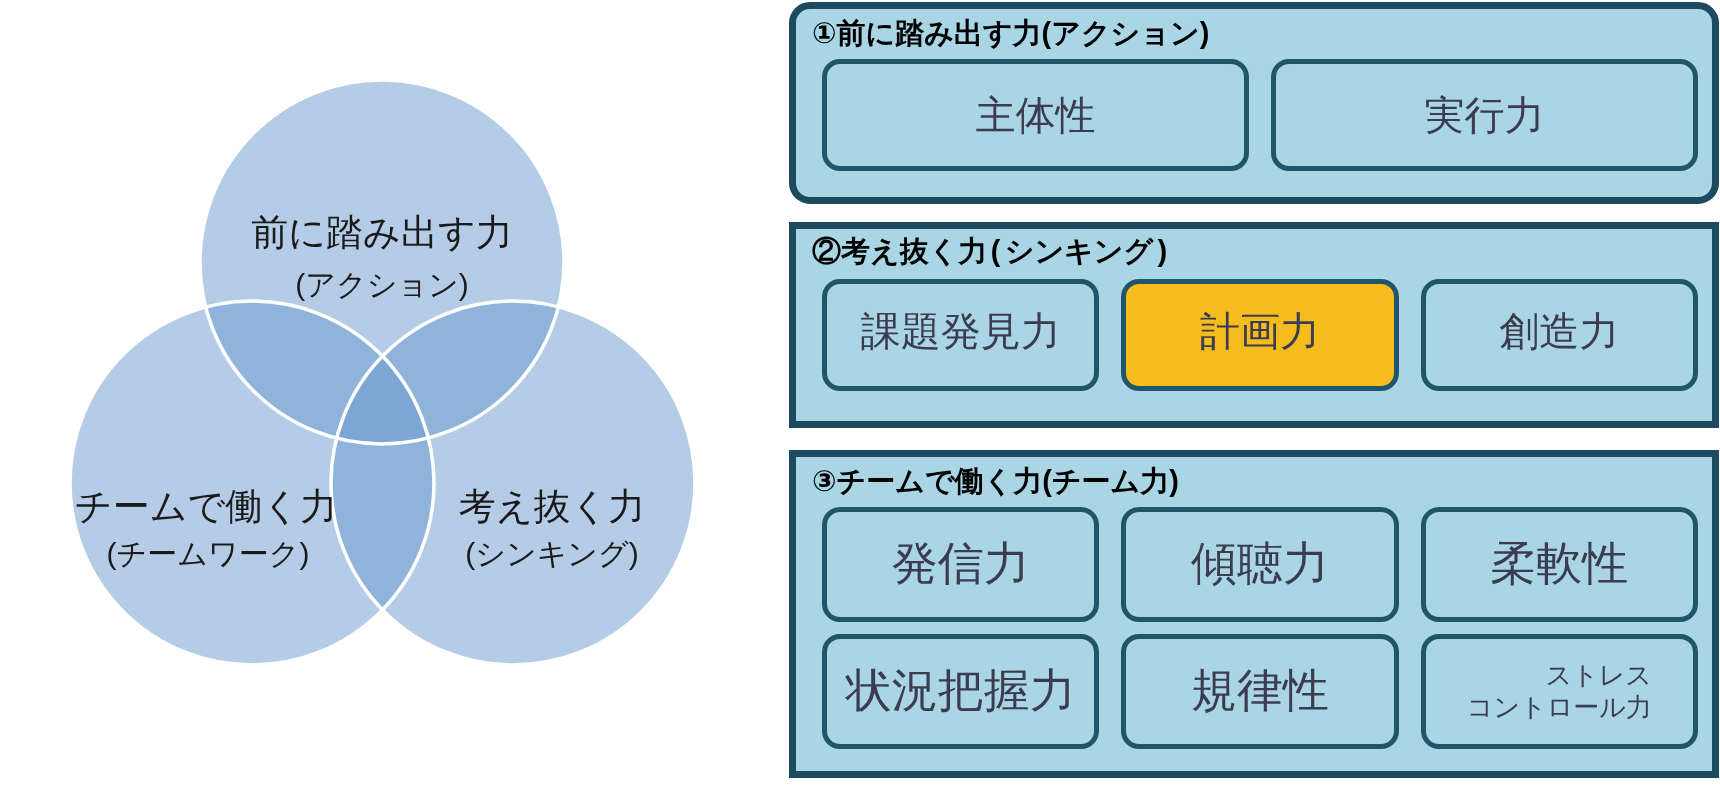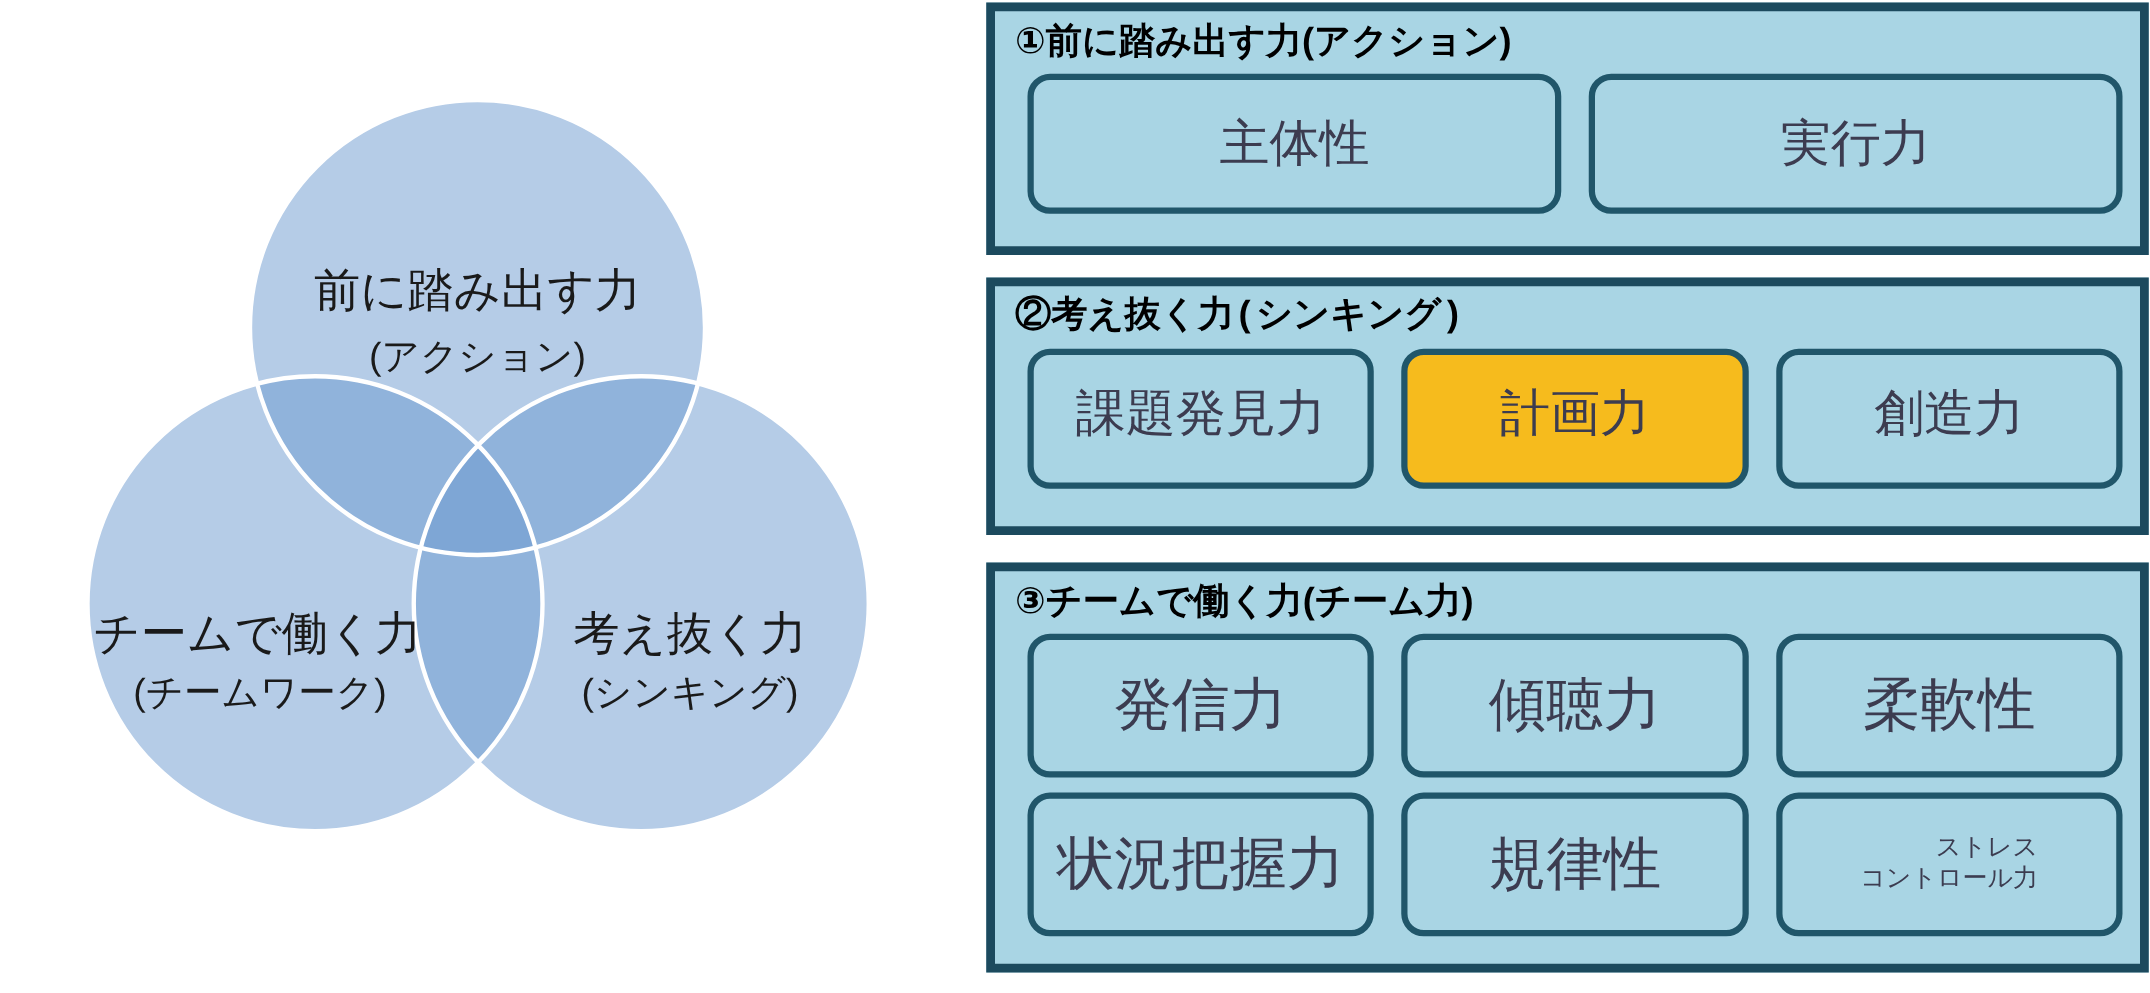--- a/index.html
+++ b/index.html
@@ -18,35 +18,35 @@
   .stage{position:relative;width:1720px;height:794px;background:#fff;overflow:hidden;}
 
   
   .venn-svg{position:absolute;left:0;top:0;width:720px;height:794px;}
   .venn-main-label{font-size:37px;fill:var(--venn-text);text-anchor:middle;}
   .venn-sub-label{font-size:30px;fill:var(--venn-text);text-anchor:middle;}
 
   
   .panel{position:absolute;left:789px;width:930px;background:var(--panel-bg);
          border:7px solid var(--panel-border);}
-  .panel-1{top:2px;height:202px;}
+  .panel-1{top:2px;height:202px;border-radius:21px;}
   .panel-2{top:222px;height:206px;font-family:Liberation Mono, monospace;}
   .panel-3{top:450px;height:328px;}
   .panel-title{margin:6px 0 0 16px;font-size:29px;line-height:1.3;font-weight:700;
                color:var(--title-text);letter-spacing:0;}
   .box-row{display:flex;gap:22px;padding:6px 14px 0 26px;}
   .box-row + .box-row{padding-top:12px;}
   .skill-box{flex:1;height:112px;background:var(--panel-bg);
              border:5px solid var(--box-border);border-radius:18px;
              display:flex;align-items:center;justify-content:center;
              font-size:40px;line-height:1.25;color:var(--box-text);
              text-align:right;white-space:pre-line;}
   .panel-3 .skill-box{height:115px;font-size:46px;}
   .skill-box.highlighted{background:var(--highlight-bg);}
-  .skill-box.small-label{font-size:20px;}
+  .skill-box.small-label{font-size:26px;}
 </style>
 </head>
 <body>
 
 <div class="stage">
 
   <svg class="venn-svg" viewBox="0 0 720 794">
     <g style="fill:var(--venn-fill);fill-opacity:0.5">
       <circle cx="382" cy="262" r="182"></circle>
       <circle cx="252" cy="483" r="182"></circle>

